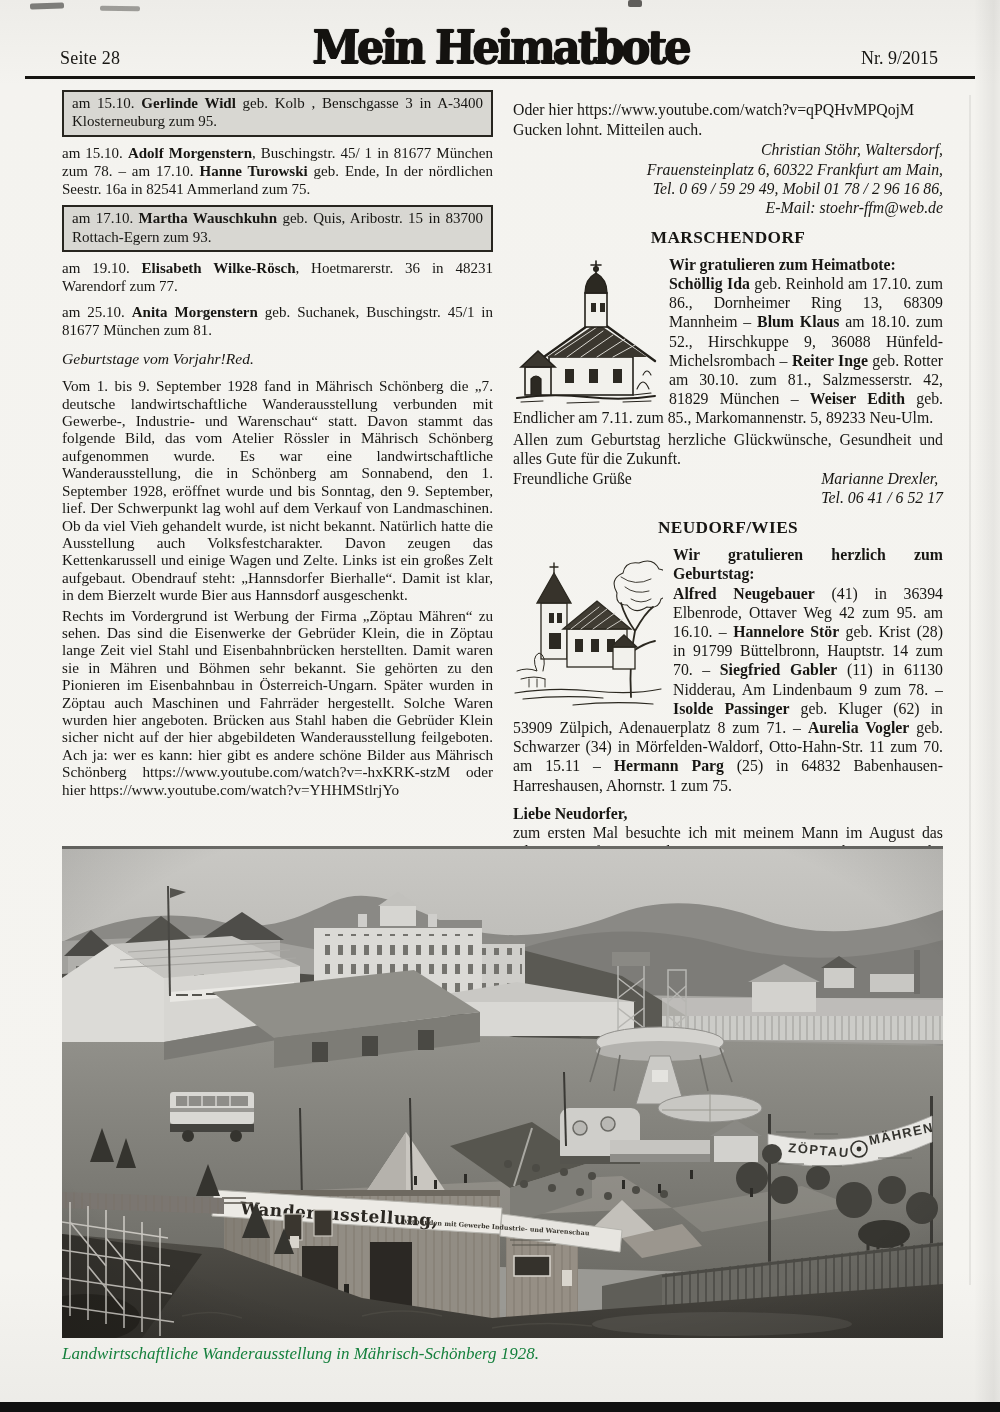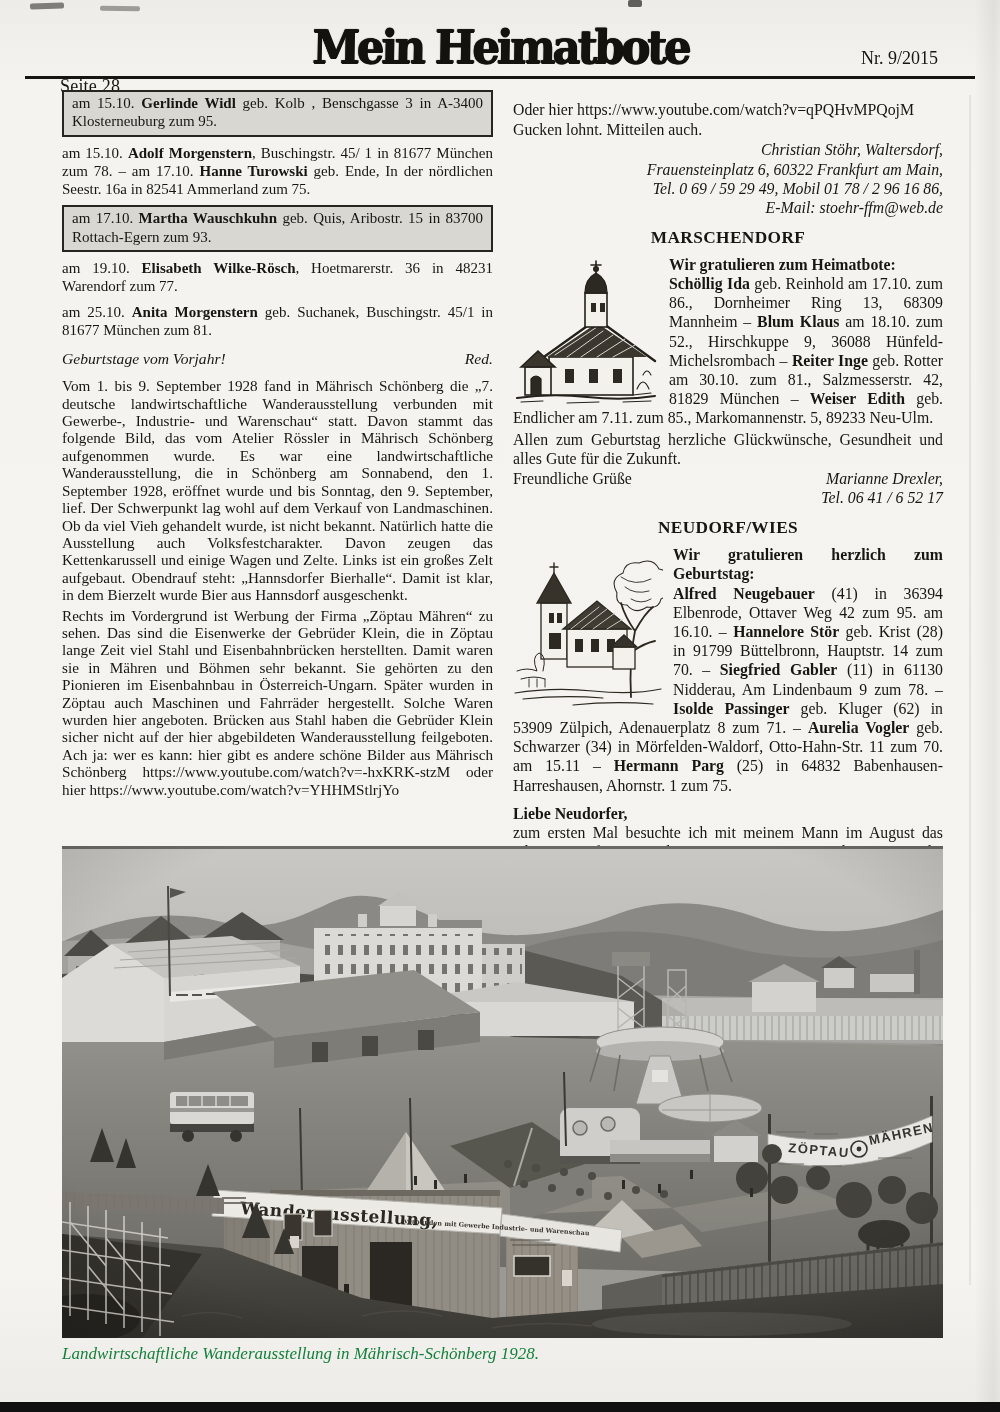--- a/index.html
+++ b/index.html
@@ -6,48 +6,48 @@
   body{width:1000px;height:1412px;position:relative;overflow:hidden;
        background:linear-gradient(180deg,#edece8 0%,#f4f3ef 6%,#f5f4f0 90%,#ecebe7 100%);
        font-family:"Liberation Serif","DejaVu Serif",serif;color:#171613;}
   .page{position:absolute;inset:0;}
   .edge-shade{position:absolute;top:0;right:0;width:26px;height:100%;
        background:linear-gradient(90deg,rgba(0,0,0,0) 0%,rgba(0,0,0,0.06) 75%,rgba(0,0,0,0.03) 100%);pointer-events:none;}
   .crease{position:absolute;left:969px;top:95px;width:2px;height:1190px;background:rgba(90,88,84,0.10);}
   .scan-mark{position:absolute;background:#23221f;border-radius:2px;}
 
   
-  .hdr-page{position:absolute;left:60px;top:48px;font-size:18px;letter-spacing:.2px;margin-top:28px;}
+  .hdr-page{position:absolute;left:60px;top:48px;font-size:18px;letter-spacing:.2px;}
   .hdr-issue{position:absolute;right:62px;top:48px;font-size:18px;}
   .masthead{position:absolute;left:0;right:0;top:22px;text-align:center;
        font-family:"DejaVu Serif",serif;font-weight:bold;font-size:43px;letter-spacing:-3px;
        transform:scaleY(1.08) skewX(-1deg);
        text-shadow:1.3px 0 0 #14120f,.6px .6px 0 #14120f,0 0 1px #14120f;color:#14120f;}
   .hdr-rule{position:absolute;left:25px;right:25px;top:76px;height:3px;background:#161511;}
 
   
   .col-left{position:absolute;left:62px;top:90px;width:431px;}
   .col-right{position:absolute;left:513px;top:100px;width:430px;font-size:15.8px;line-height:19.2px;text-align:justify;}
 
   .ann,.ann-box{font-size:15px;line-height:18.3px;text-align:justify;margin:0 0 7px 0;}
   .ann-box{border:2px solid #27251f;background:#d8d7d2;padding:2px 8px 4px 8px;}
-  .vorjahr{display:flex;justify-content:space-between;font-style:italic;font-size:15.6px;margin:11px 0 9px 0;gap:36px;}
+  .vorjahr{display:flex;justify-content:flex-start;font-style:italic;font-size:15.6px;margin:11px 0 9px 0;}
   .article p{font-size:15.2px;line-height:17.4px;text-align:justify;margin:0 0 3px 0;}
 
   .intro{margin:0 0 1px 0;}
   .contact{text-align:right;font-style:italic;line-height:19.3px;margin:1px 0 10px 0;}
   .sec-head{text-align:center;font-weight:bold;font-size:17.3px;letter-spacing:.4px;margin:9px 0 8px 0;}
   .church{float:left;margin:2px 10px 2px 0;}
   .greet-bold{font-weight:bold;}
   .section{overflow:visible;}
   .section:after{content:"";display:block;clear:both;}
   .closing{margin:2px 0 0 0;}
   .sig-row{position:relative;min-height:40px;margin-top:1px;}
   .sig-left{position:absolute;left:0;top:0;}
-  .sig-right{position:absolute;right:0;top:0;text-align:right;font-style:italic;line-height:19.3px;}
+  .sig-right{position:absolute;right:0;top:0;text-align:left;font-style:italic;line-height:19.3px;}
   .letter-head{font-weight:bold;margin-top:9px;}
 
   
   .photo{position:absolute;left:62px;top:846px;width:881px;height:492px;
          box-shadow:inset 0 0 28px rgba(20,20,18,.25);background:#9a9994;}
   .photo svg{display:block;width:100%;height:100%;}
   .caption{position:absolute;left:62px;top:1344px;font-style:italic;font-size:17px;color:#15803d;}
 
   .bottom-bar{position:absolute;left:0;top:1402px;width:1000px;height:10px;background:#101010;}
   b{font-weight:bold;}

